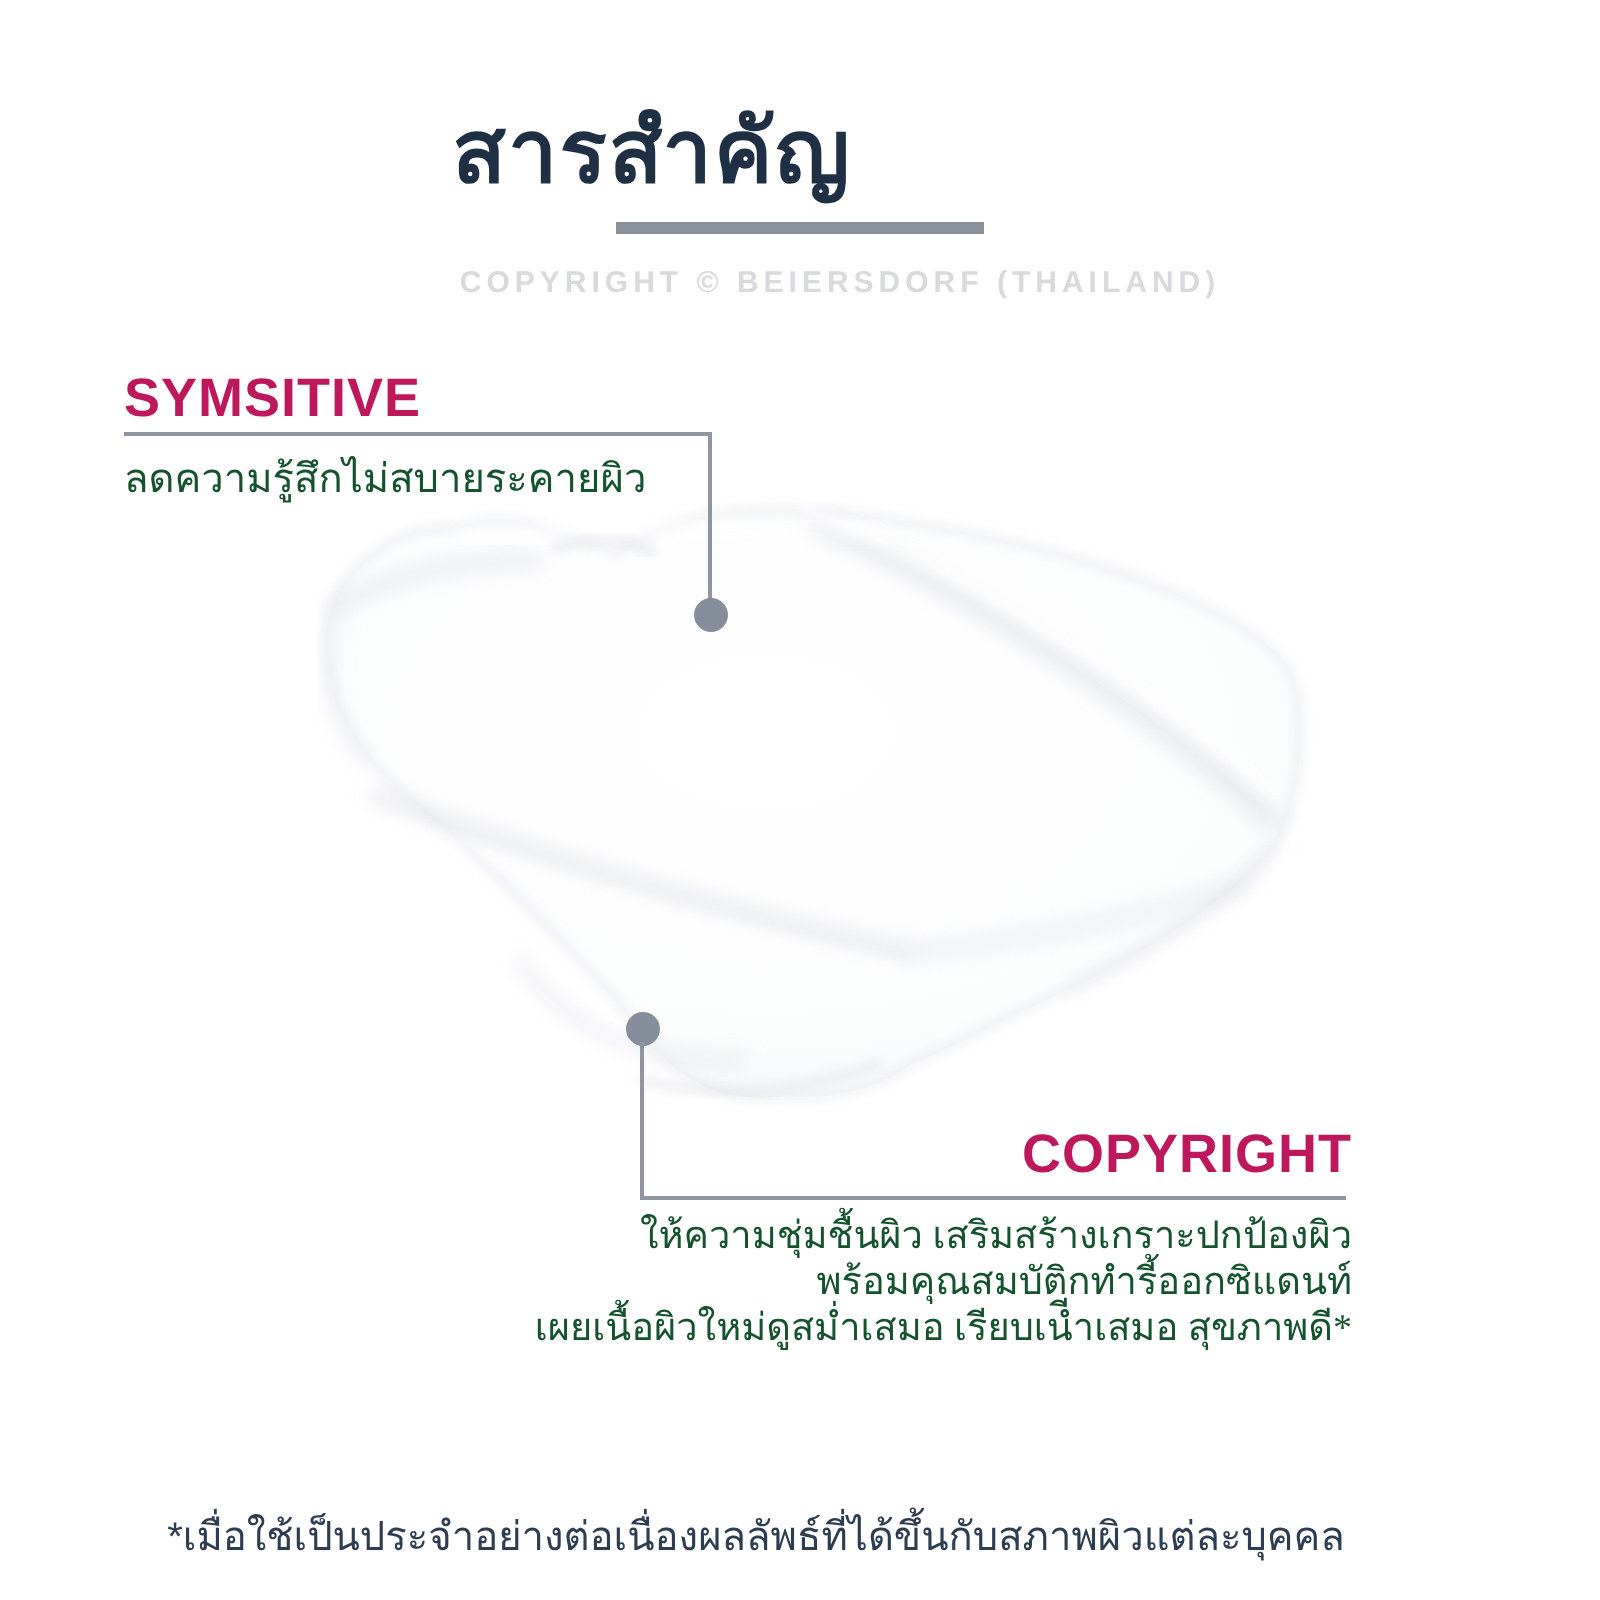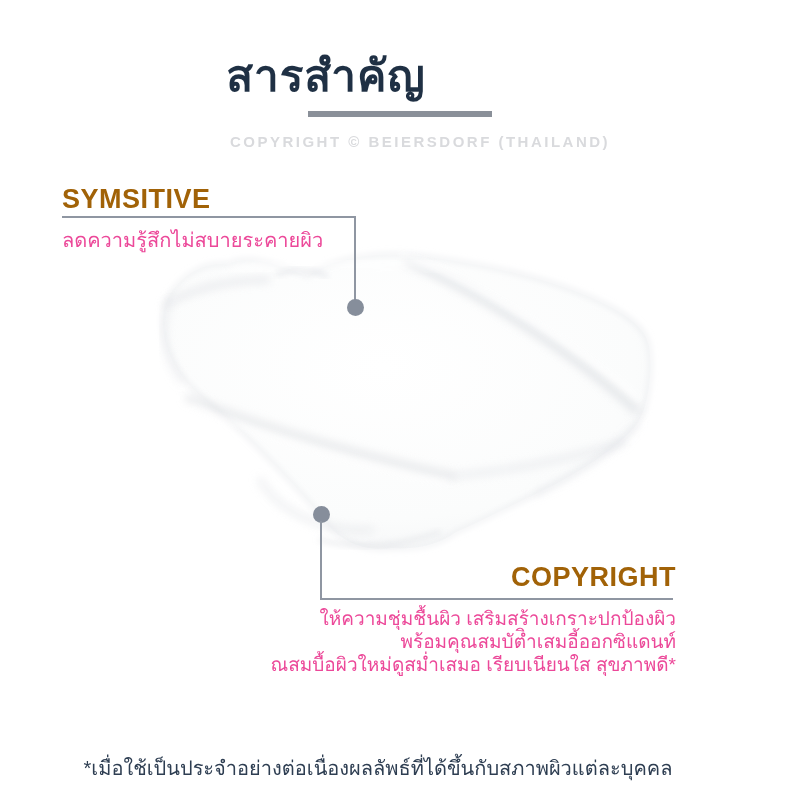--- a/index.html
+++ b/index.html
@@ -41,42 +41,42 @@
     font-weight: bold;
     letter-spacing: 2.5px;
     color: #d9dadd;
     padding-left: 40px;
   }
 
   
   .ingredient-heading {
     font-size: 27px;
     font-weight: bold;
-    color: #a16207;
+    color: #be185d;
     letter-spacing: 0.5px;
   }
   .ingredient-desc {
     font-size: 20px;
-    color: #ec4899;
+    color: #14532d;
     line-height: 23px;
   }
 
   .symsitive-block {
     position: absolute;
     left: 62px; top: 184px;
     text-align: left;
   }
   .symsitive-block .ingredient-desc { margin-top: 14px; }
 
   .squalene-block {
     position: absolute;
     right: 124px; top: 562px;
     text-align: right;
   }
-  .squalene-block .ingredient-desc { margin-top: 14px; font-size: 19px; }
+  .squalene-block .ingredient-desc { margin-top: 14px; font-size: 19px; font-family: Liberation Serif, serif; }
 
   
   .conn-line { position: absolute; background: #8f96a2; z-index: 5; }
   .conn-dot  {
     position: absolute;
     width: 17px; height: 17px;
     border-radius: 50%;
     background: #868e9b;
     z-index: 5;
   }
@@ -185,20 +185,20 @@
   <div class="conn-line connA-v"></div>
   <div class="conn-dot connA-dot"></div>
 
   <div class="conn-dot connB-dot"></div>
   <div class="conn-line connB-v"></div>
   <div class="conn-line connB-h"></div>
   <div class="squalene-block">
     <div class="ingredient-heading">COPYRIGHT</div>
     <div class="ingredient-desc">
       <div>ให้ความชุ่มชื้นผิว เสริมสร้างเกราะปกป้องผิว</div>
-      <div>พร้อมคุณสมบัติำเสมอี้ออกซิแดนท์</div>
-      <div>ณสมบื้อผิวใหม่ดูสม่ำเสมอ เรียบเนียนใส สุขภาพดี*</div>
+      <div>พร้อมคุณสมบัติกทำรี้ออกซิแดนท์</div>
+      <div>เผยเนื้อผิวใหม่ดูสม่ำเสมอ เรียบเนีำเสมอ สุขภาพดี*</div>
     </div>
   </div>
 
   <div class="footnote">*เมื่อใช้เป็นประจำอย่างต่อเนื่องผลลัพธ์ที่ได้ขึ้นกับสภาพผิวแต่ละบุคคล</div>
 
 </div>
 
 </body></html>

